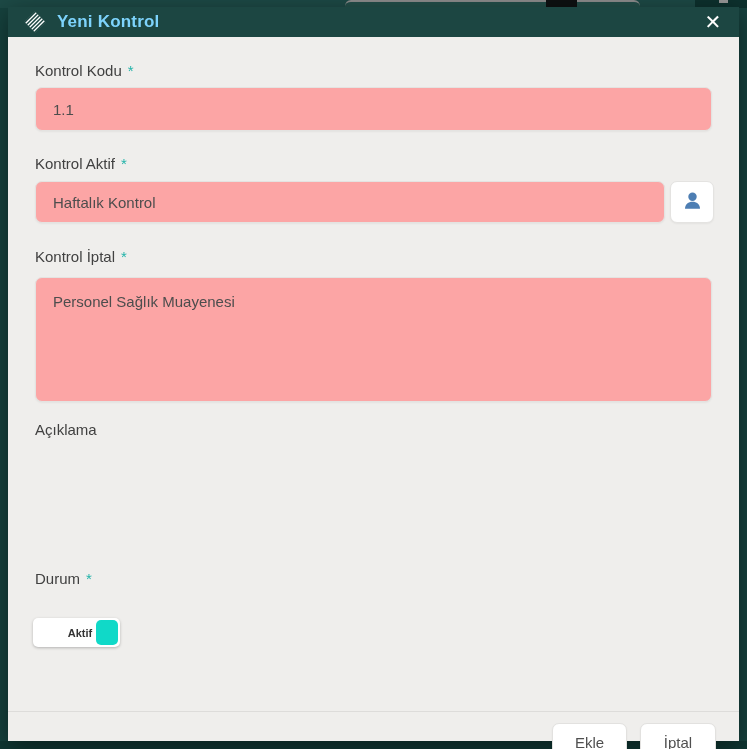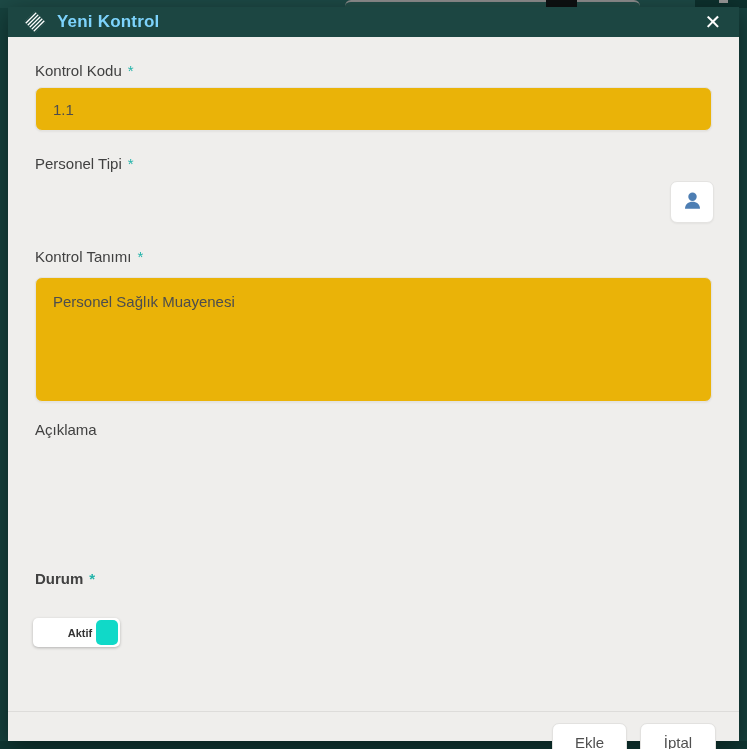--- a/index.html
+++ b/index.html
@@ -25,38 +25,38 @@
   .diamond-wrap { margin-left:15px; width:24px; height:24px; display:flex; align-items:center; justify-content:center; }
   .mtitle { color:#7dd3fc; font-weight:bold; font-size:17px; margin-left:10px; letter-spacing:0.2px; }
   .mclose { position:absolute; right:12px; top:1px; width:28px; height:28px; color:#ffffff;
             font-size:20px; font-weight:bold; text-align:center; line-height:28px; cursor:pointer; }
 
   .mbody { position:absolute; left:0; top:30px; width:601px; height:704px; }
 
   .flabel { position:absolute; left:27px; font-size:15px; color:#414141; }
   .req { color:#22b3a9; margin-left:6px; font-size:15px; }
 
-  .tbox { background:#eab308; border:1px solid #e4e3e1; border-radius:7px;
+  .tbox { background:#fca5a5; border:1px solid #e4e3e1; border-radius:7px;
           box-shadow:0 1px 2px rgba(0,0,0,0.05); font-family:"Liberation Sans","DejaVu Sans",sans-serif;
           font-size:15px; color:#4d4d4d; outline:none; }
   input.tbox { padding:0 17px; }
   textarea.tbox { padding:14px 17px; resize:none; line-height:1.35; }
 
   .l-kodu   { top:25px; }
   .i-kodu   { position:absolute; left:27px; top:50px; width:677px; height:44px; }
   .l-tipi   { top:118px; }
   .i-tipi   { position:absolute; left:27px; top:144px; width:630px; height:42px; }
   .b-person { position:absolute; left:662px; top:144px; width:44px; height:42px; background:#ffffff;
               border:1px solid #e4e3e1; border-radius:7px; box-shadow:0 1px 2px rgba(0,0,0,0.05);
               display:flex; align-items:center; justify-content:center; cursor:pointer; }
   .l-tanimi { top:211px; }
   .i-tanimi { position:absolute; left:27px; top:240px; width:677px; height:125px; }
   .l-acik   { top:384px; }
   .i-acik   { position:absolute; left:27px; top:409px; width:677px; height:125px; }
-  .l-durum  { top:533px;font-weight:bold; }
+  .l-durum  { top:533px; }
 
   .toggle { position:absolute; left:25px; top:581px; width:87px; height:29px; background:#ffffff;
             border-radius:5px; box-shadow:0 1px 3px rgba(0,0,0,0.25); cursor:pointer; }
   .toggle-label { position:absolute; left:0; top:0; width:62px; height:29px; display:flex;
                   align-items:center; justify-content:center; font-size:11px; font-weight:bold; color:#333333;margin-left:16px; }
   .toggle-knob { position:absolute; right:2px; top:2px; width:22px; height:25px;
                  background:#10d9c8; border-radius:5px; }
 
   .fdivider { position:absolute; left:0; top:674px; width:731px; height:1px; background:#dddcda; }
   .fbtn { position:absolute; top:686px; height:39px; background:#ffffff; border:1px solid #e2e1df;
@@ -103,31 +103,32 @@
       </span>
       <span class="mtitle">Yeni Kontrol</span>
       <span class="mclose">✕</span>
     </div>
 
     <div class="mbody">
 
       <div class="flabel l-kodu"><span>Kontrol Kodu</span><span class="req">*</span></div>
       <input class="tbox i-kodu" value="1.1" style="">
 
-      <div class="flabel l-tipi"><span>Personel Tipi</span><span class="req">*</span></div>
+      <div class="flabel l-tipi"><span>Kontrol Aktif</span><span class="req">*</span></div>
+      <input class="tbox i-tipi" value="Haftalık Kontrol" style="">
       <div class="b-person">
         <span>
           <svg width="23" height="23" viewBox="0 0 24 24">
             <circle cx="12" cy="8" r="4.4" fill="#4d7eb3"></circle>
             <path d="M4.2 20.3 C4.2 15.9 7.8 13.2 12 13.2 C16.2 13.2 19.8 15.9 19.8 20.3 L19.8 20.6 L4.2 20.6 Z" fill="#4d7eb3"></path>
           </svg>
         </span>
       </div>
 
-      <div class="flabel l-tanimi"><span>Kontrol Tanımı</span><span class="req">*</span></div>
+      <div class="flabel l-tanimi"><span>Kontrol İptal</span><span class="req">*</span></div>
       <textarea class="tbox i-tanimi" style="">Personel Sağlık Muayenesi</textarea>
 
       <div class="flabel l-acik"><span>Açıklama</span></div>
 
       <div class="flabel l-durum"><span>Durum</span><span class="req">*</span></div>
       <div class="toggle">
         <span class="toggle-label">Aktif</span>
         <span class="toggle-knob"></span>
       </div>
 

